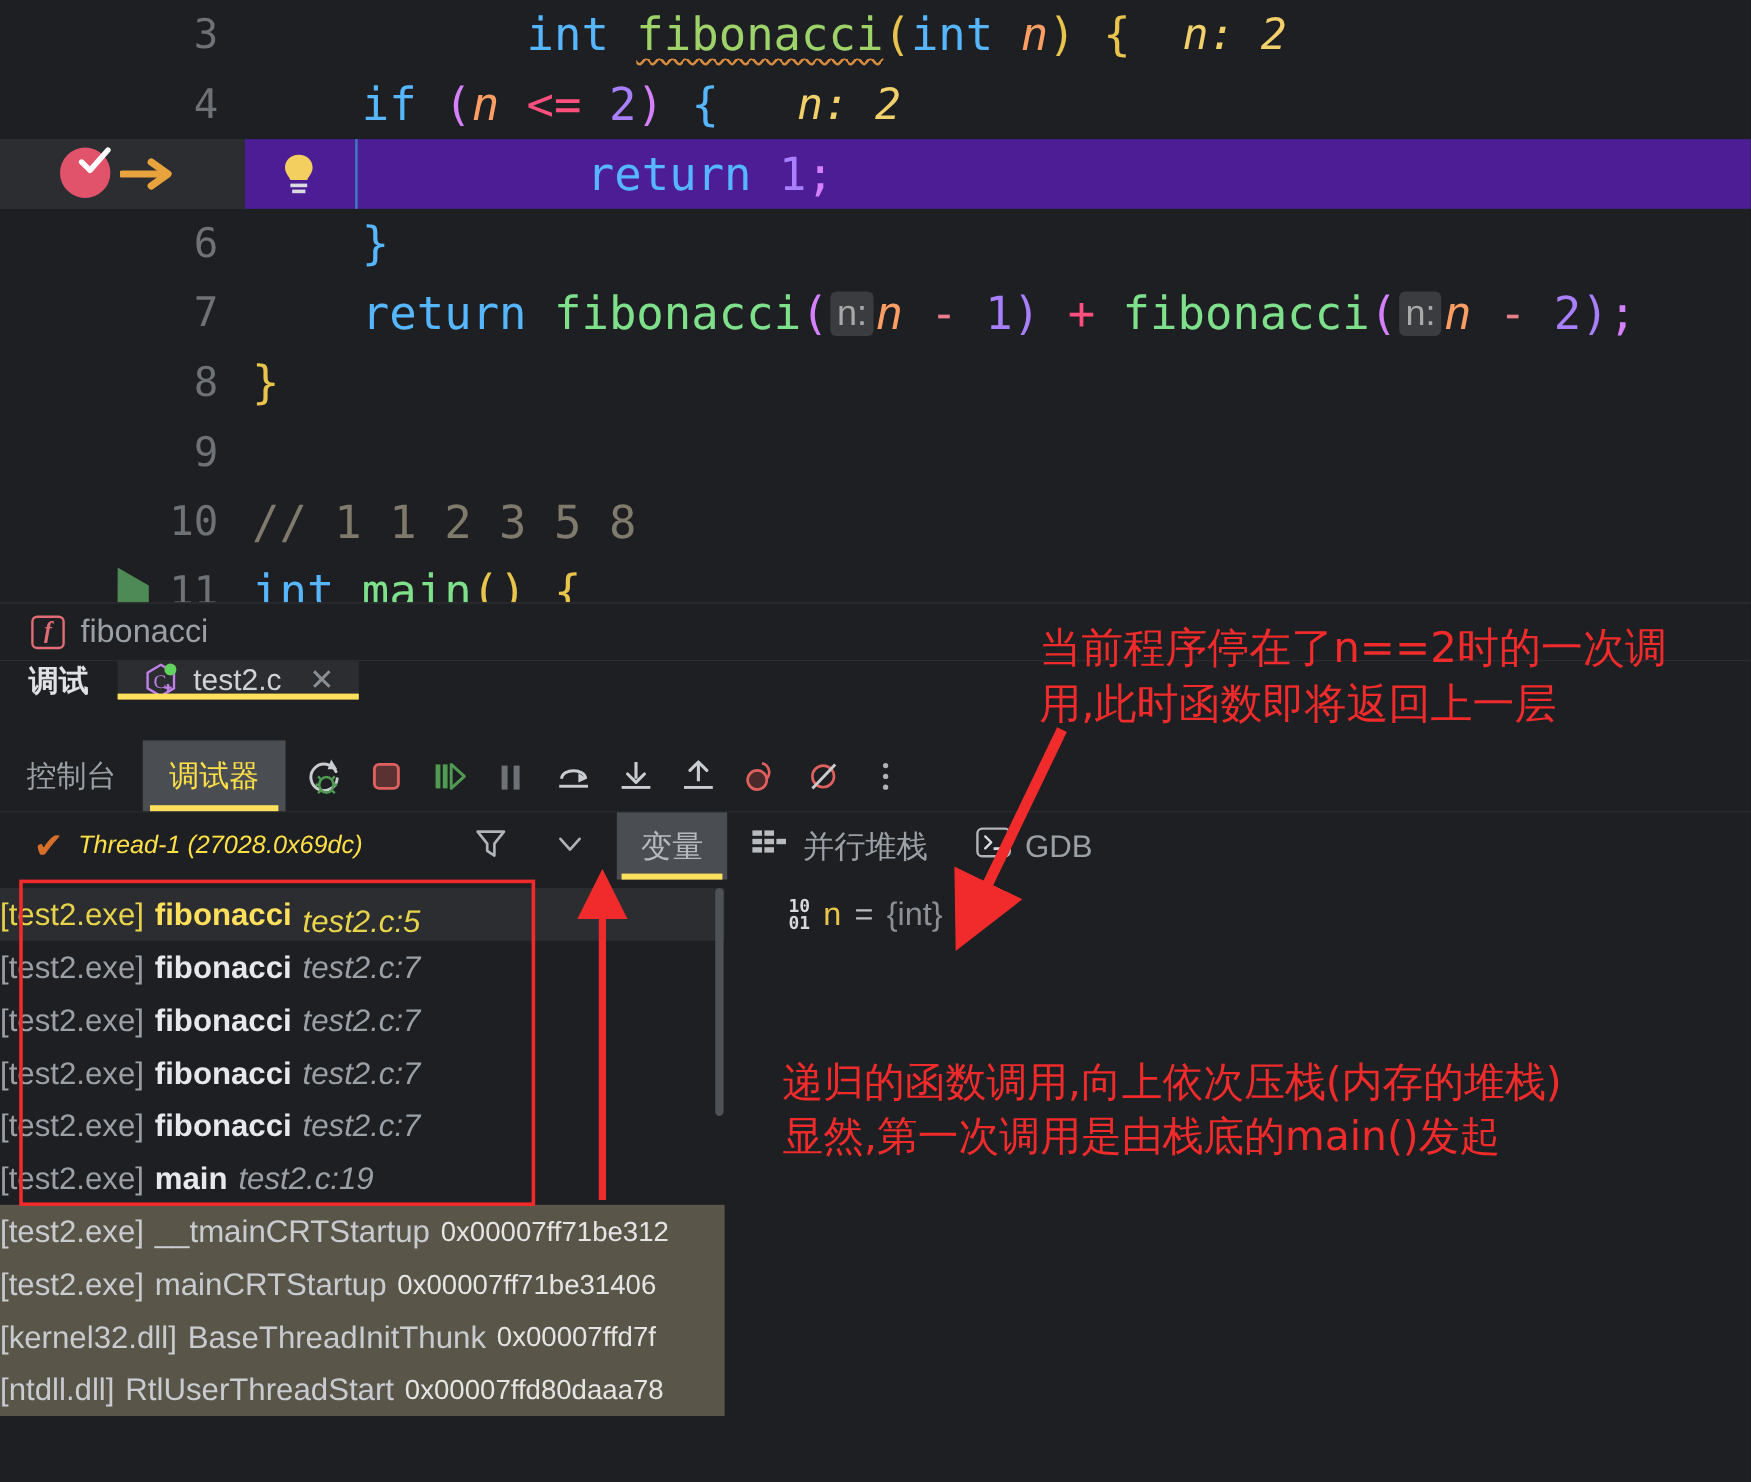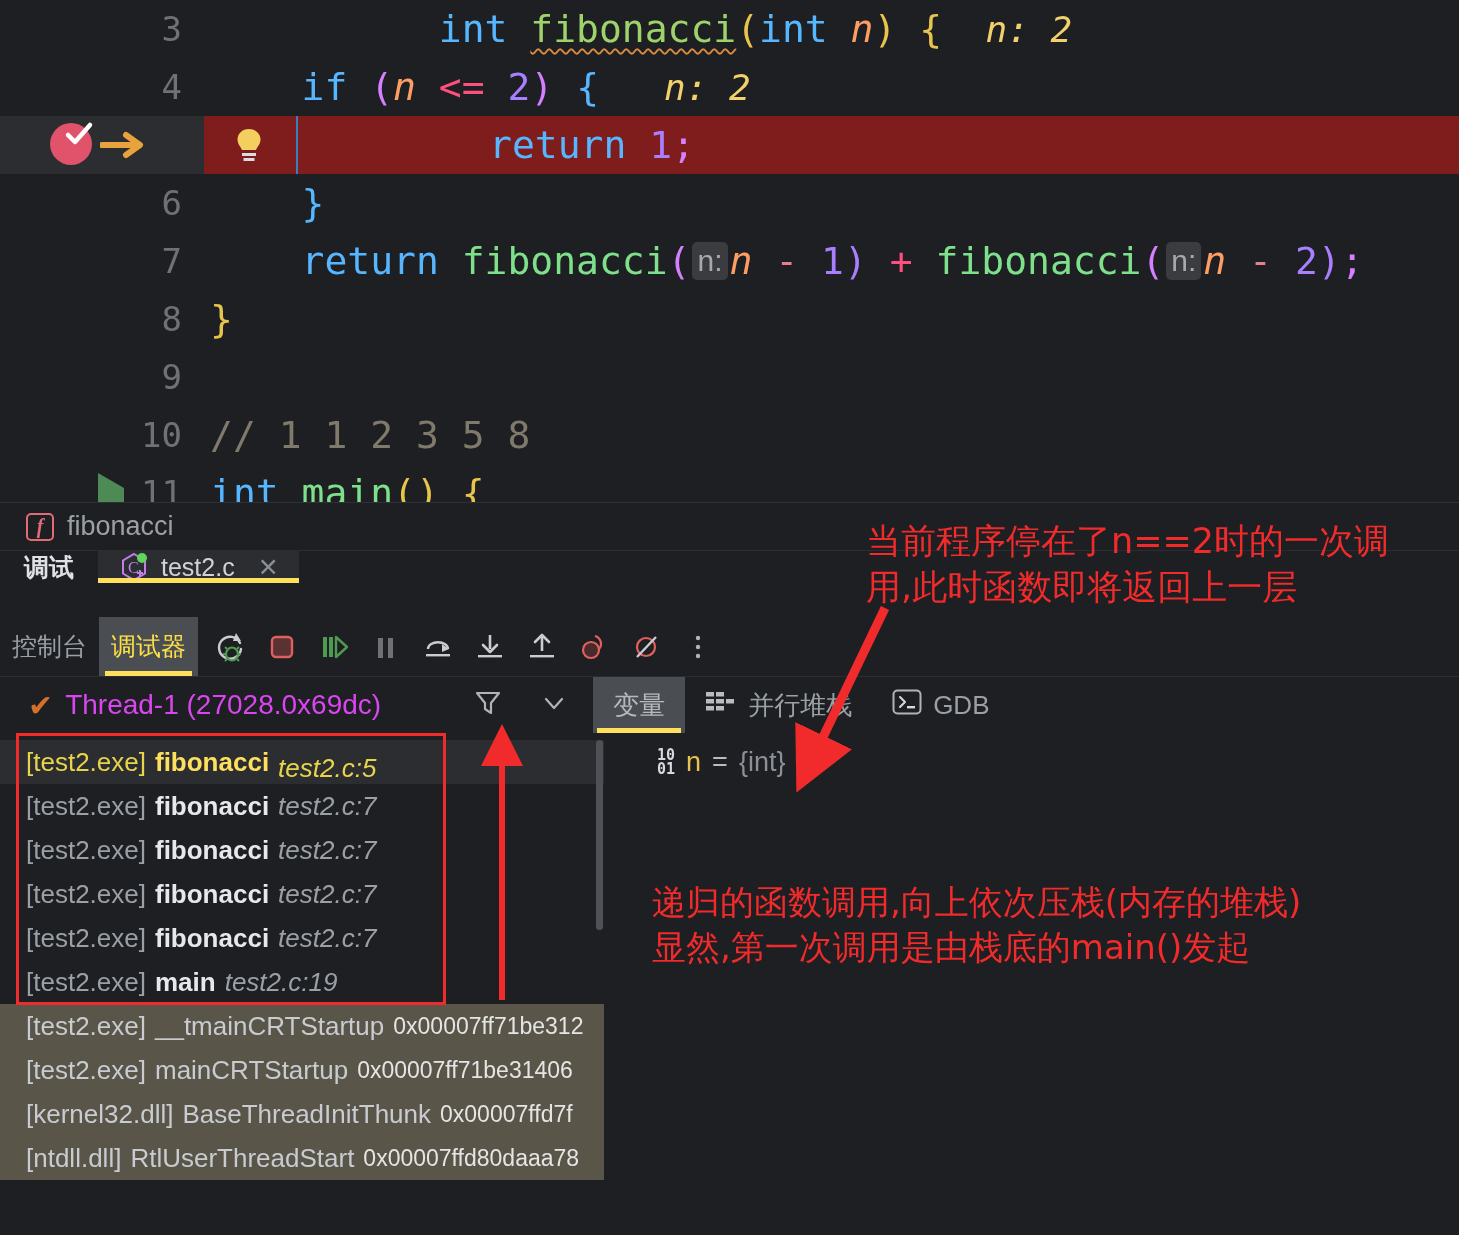--- a/index.html
+++ b/index.html
@@ -29,21 +29,21 @@
   .lineno {
     color: #6e7175; font-family: "DejaVu Sans Mono", monospace;
     font-size: 34px; letter-spacing: 0;
   }
   .codecell {
     position: relative; height: 100%; flex: 1 1 auto;
     display: flex; align-items: center;
     font-family: "DejaVu Sans Mono", monospace; font-size: 38px;
     white-space: pre;
   }
-  .code-row.hl .codecell { background: #7f1d1d; }
+  .code-row.hl .codecell { background: #4c1d95; }
   .hl-bar { position: absolute; left: 92px; top: 0; width: 2px; height: 100%; background: #3b7ec0; }
 
   
   .kw   { color: #56b6ff; }
   .fn   { color: #9ed36a; }
   .fn2  { color: #7ee08a; }
   .par2 { color: #e8808a; }
   .par3 { color: #d580ff; }
   .punct{ color: #e8c44c; }
   .num  { color: #a87fff; }
@@ -99,46 +99,46 @@
   .tab {
     position: relative; display: flex; align-items: center; gap: 11px;
     padding: 0 20px; background: #2b2d30; color: #cfd2d6; font-size: 25px;
   }
   .tab::after { content:""; position:absolute; left:0; right:0; bottom:0; height:5px; background:#ffe05d; }
   .c-icon { position: relative; width: 32px; height: 32px; }
   .tab-close { color: #8a8f96; font-size: 25px; margin-left: 12px; }
 
   .toolbar { height: 60px; display: flex; align-items: center; gap: 0; border-bottom: 1px solid #2b2d30;}
   .tb-tab {
-    height: 100%; display: flex; align-items: center; padding: 0 12px;
+    height: 100%; display: flex; align-items: center; padding: 0 22px;
     color: #9aa0a6; font-size: 25px; position: relative;
   }
   .tb-tab.active { background: #4a4d51; color: #fde047; }
   .tb-tab.active::after { content:""; position:absolute; left:6px; right:6px; bottom:0; height:5px; background:#ffe05d; }
   .tb-sep { width: 6px; }
   .tbi { width: 52px; height: 52px; display: flex; align-items: center; justify-content: center; }
 
   .threadrow { height: 56px; display: flex; align-items: center; position: relative; }
   .tr-check { color: #d4702a; font-size: 30px; margin-left: 28px; }
-  .tr-label { color: #d946ef; font-size: 28px; margin-left: 12px; }
+  .tr-label { color: #fde047; font-size: 21px; margin-left: 12px; font-style: italic; }
   .sub-tab {
     height: 100%; display: flex; align-items: center; padding: 0 20px; gap: 11px;
     color: #9aa0a6; font-size: 26px; position: relative;
   }
   .sub-tab.active { background: #4a4d51; color: #b6babf; }
   .sub-tab.active::after { content:""; position:absolute; left:4px; right:4px; bottom:0; height:5px; background:#ffe05d; }
 
   
   .stack {
     position: absolute; left: 0; top: 237px; width: 604px; bottom: 24px;
     background: #1e1f22; overflow: hidden;
   }
   .stack-item {
     height: 44px; display: flex; align-items: center; gap: 9px;
-    padding-left: 26px; font-size: 26px; white-space: nowrap;
+    font-size: 26px; white-space: nowrap;
   }
   .stack-item.sel { background: #2b2d30; }
   .st-mod { color: #9aa0a6; }
   .stack-item.sel .st-mod { color: #e8d44a; }
   .st-fn { color: #e6e8eb; font-weight: bold; }
   .stack-item.sel .st-fn { color: #ffe05d; }
   .st-loc { color: #9aa0a6; font-style: italic; }
   .stack-item.sel .st-loc { color: #e8d44a; margin-top: 12px; }
   .st-addr { color: #9aa0a6; font-size: 23px; }
   .dimgroup { background: #5a5549; }

